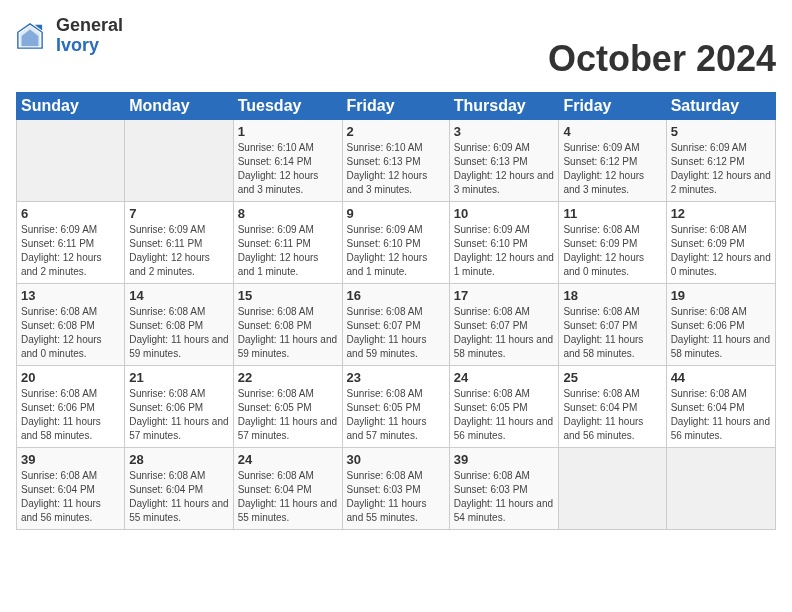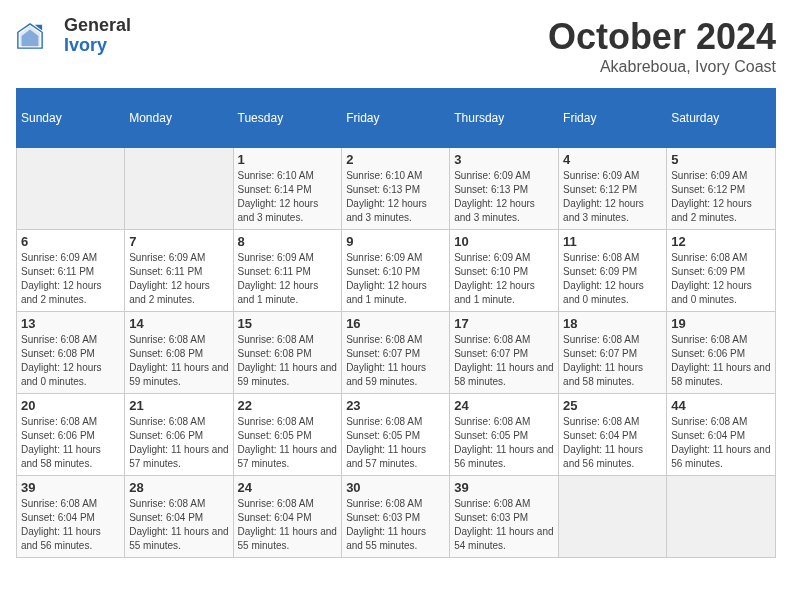--- a/index.html
+++ b/index.html
@@ -12,21 +12,21 @@
     }
     .header {
       display: flex;
       justify-content: space-between;
       align-items: flex-start;
       margin-bottom: 12px;
     }
     .logo {
       display: flex;
       align-items: center;
-      gap: 16px;
+      gap: 8px;
     }
     .logo-text {
       display: flex;
       flex-direction: column;
       line-height: 1.1;
     }
     .logo-general {
       font-size: 18px;
       font-weight: bold;
       color: #333;
@@ -41,39 +41,40 @@
       height: 28px;
       margin-right: 4px;
     }
     .title-block {
       text-align: right;
     }
     .month-title {
       font-size: 36px;
       font-weight: bold;
       color: #333;
+      margin-top: 22px;
     }
     .location {
       font-size: 16px;
       color: #555;
     }
     table {
       width: 100%;
       border-collapse: collapse;
       font-size: 10.5px;
     }
     thead tr {
       background-color: #2a6dbd;
       color: #fff;
     }
     thead th {
-      padding: 22px 4px;
+      padding: 4px 4px;
       text-align: left;
-      font-size: 12px;
-      font-weight: normal;
+      font-size: 16px;
+      font-weight: bold;
       border: 1px solid #2a6dbd;
     }
     tbody tr {
       vertical-align: top;
     }
     tbody td {
       border: 1px solid #ccc;
       padding: 4px;
       min-height: 70px;
       width: 113px;
@@ -111,21 +112,20 @@
       <polygon points="15,8 24,15 24,26 6,26 6,15" fill="#2a6dbd" opacity="0.5"></polygon>
       <polygon points="20,3 28,9 28,3" fill="#2a6dbd"></polygon>
     </svg>
     <div class="logo-text">
       <span class="logo-general">General</span>
       <span class="logo-blue">Ivory</span>
     </div>
   </div>
   <div class="title-block">
     <div class="month-title">October 2024</div>
-    <div class="location">Akabreboua, Ivory Coast</div>
   </div>
 </div>
 
 <table>
   <thead>
     <tr>
     <th>Sunday</th>
         <th>Monday</th>
         <th>Tuesday</th>
         <th>Friday</th>

